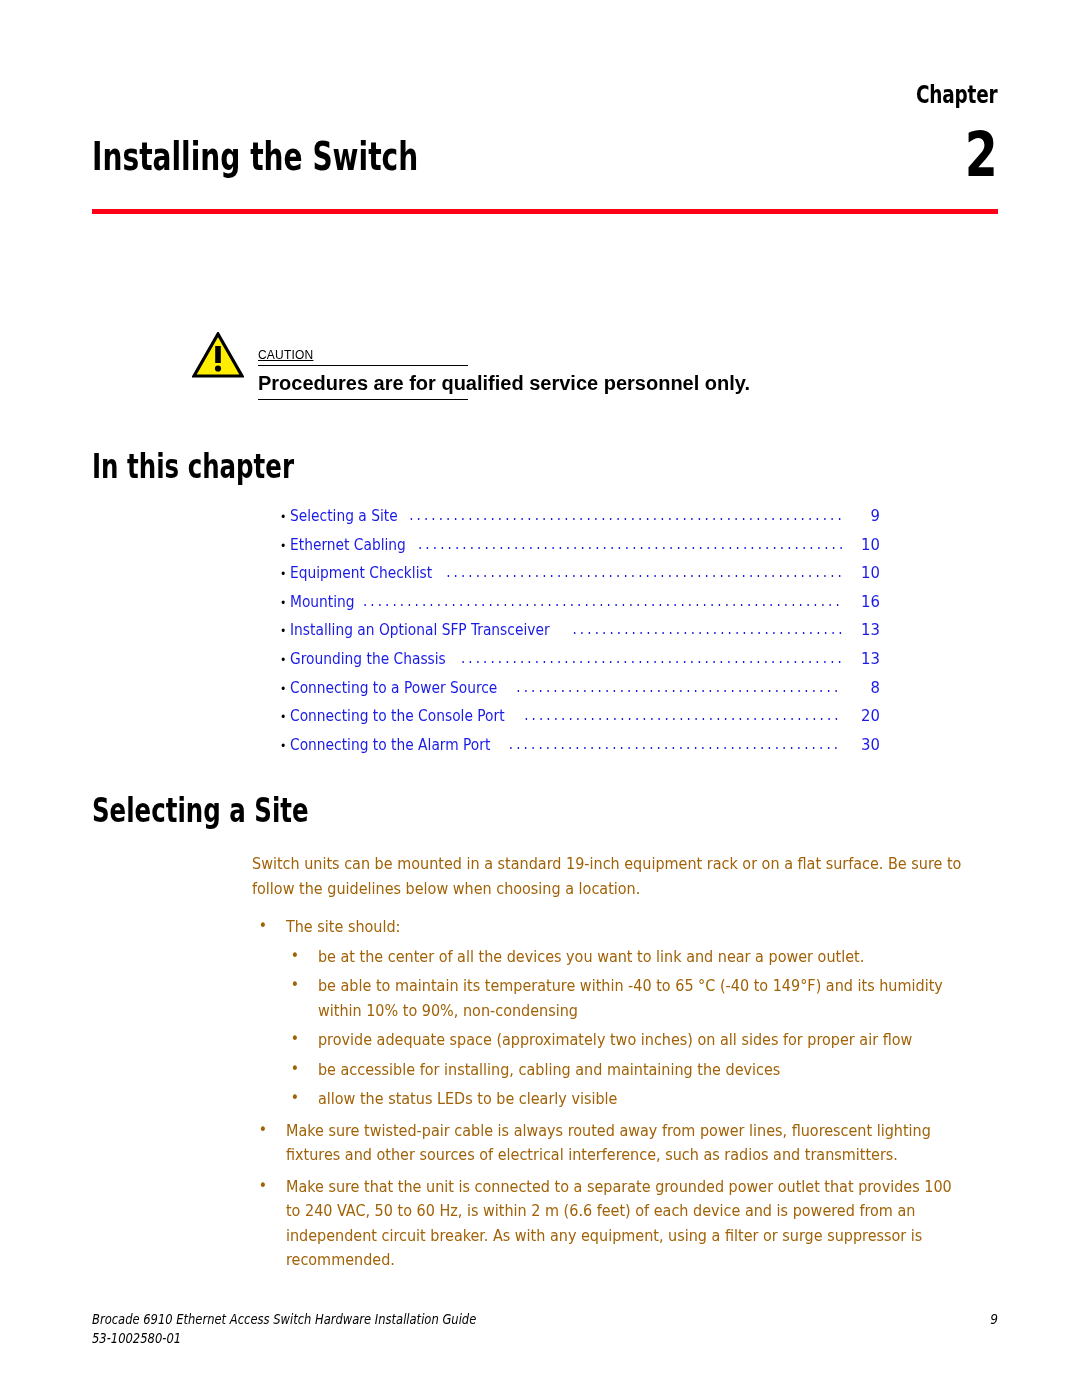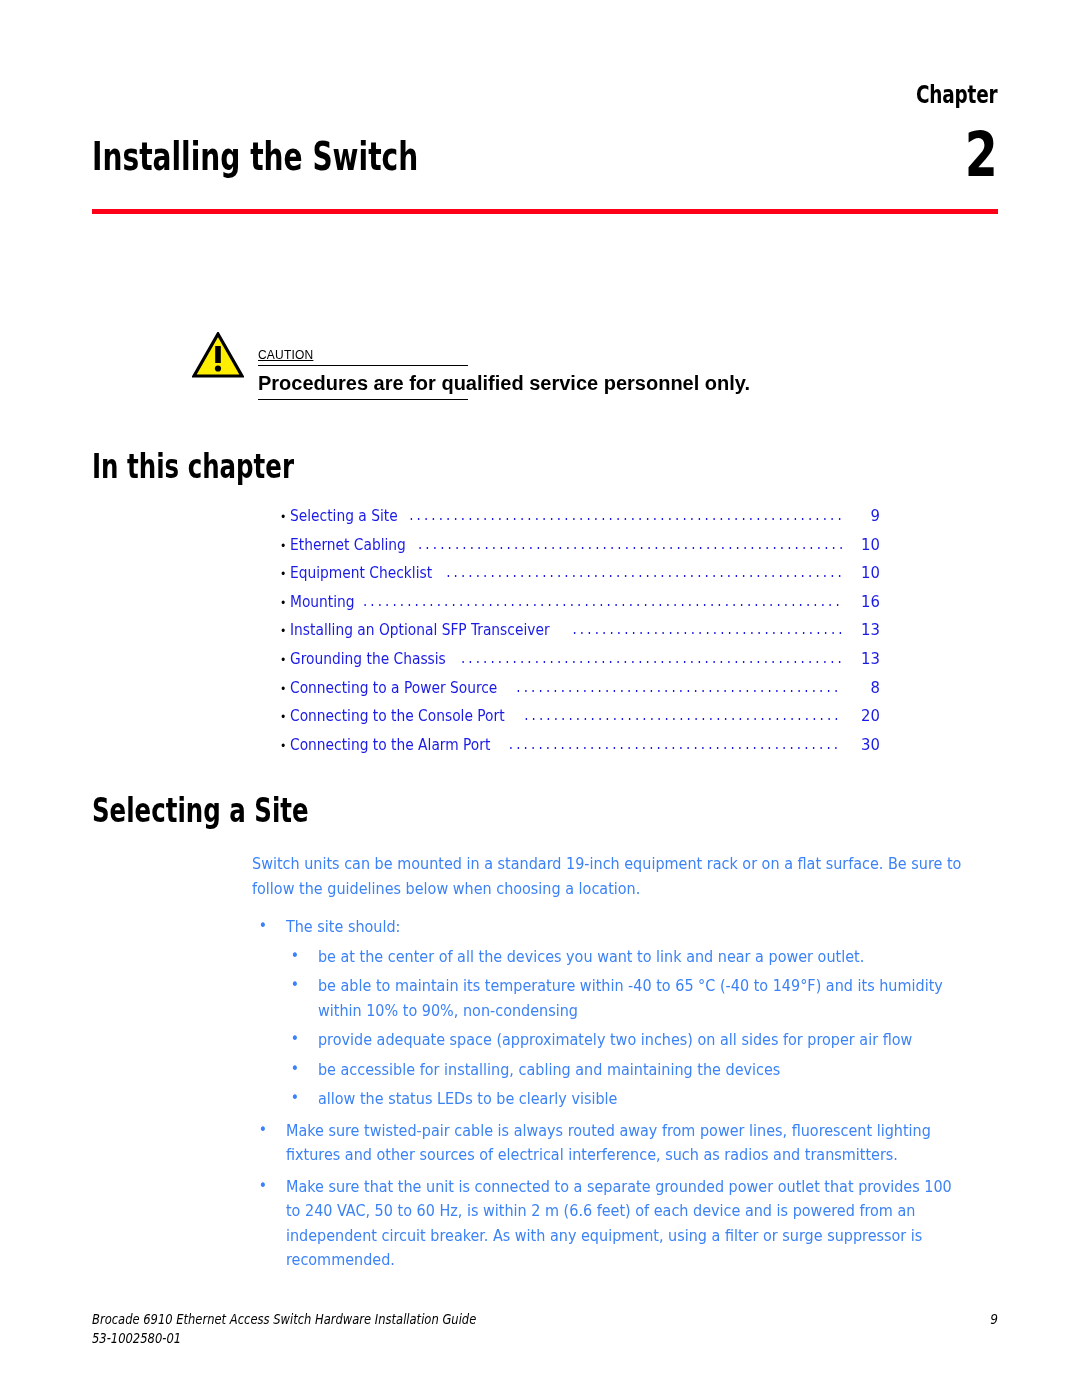--- a/index.html
+++ b/index.html
@@ -179,21 +179,21 @@
 
   
   .body-block {
     position: absolute;
     left: 252px;
     top: 852px;
     width: 740px;
     font-family: "DejaVu Sans Condensed", "Liberation Sans Narrow", "Liberation Sans", sans-serif;
     font-size: 16.5px;
     line-height: 24.5px;
-    color: #3b82f6;
+    color: #a16207;
   }
   .para {
     margin: 0 0 14px 0;
     transform: scaleX(0.97);
     transform-origin: left top;
   }
   ul.lvl1 {
     list-style: none;
     margin: 0;
     padding: 0;

